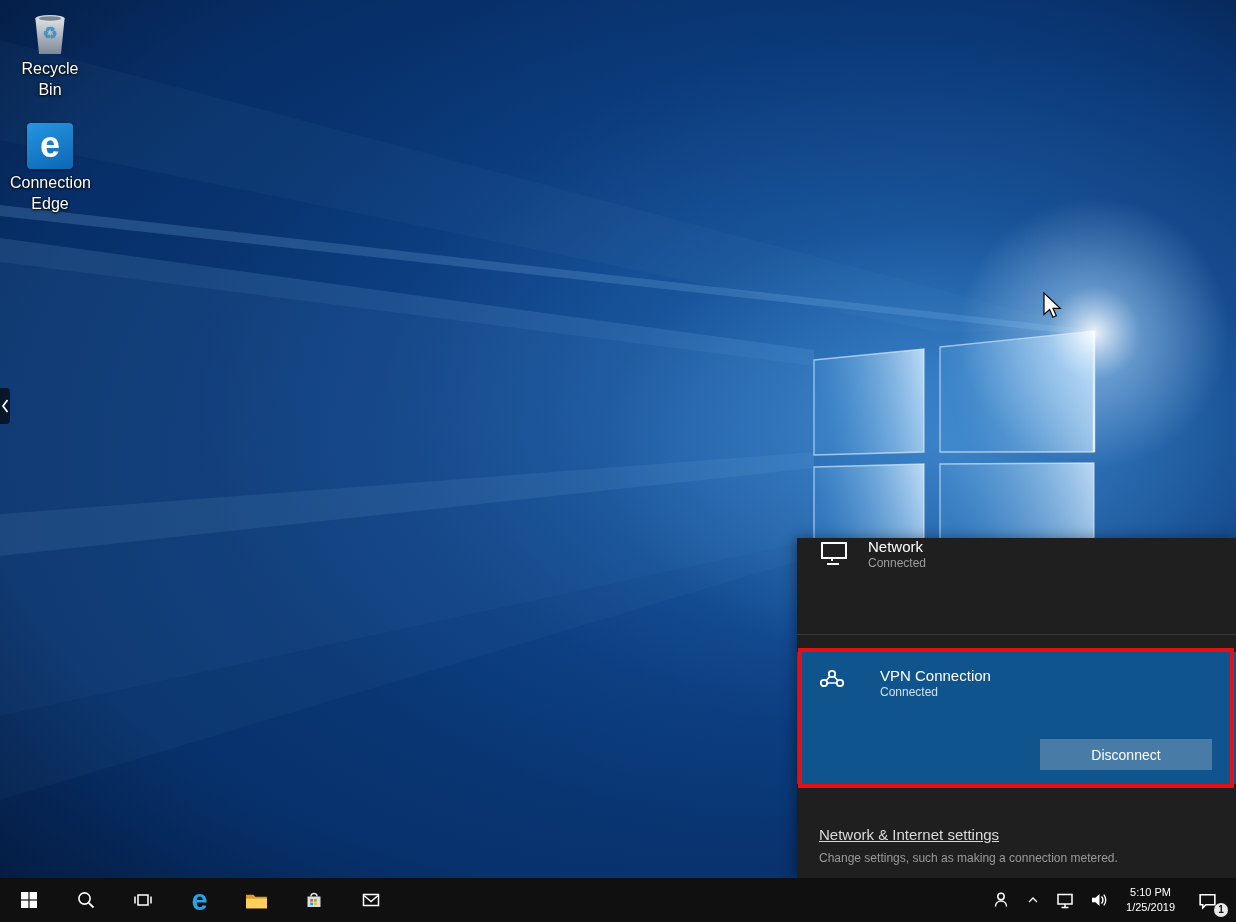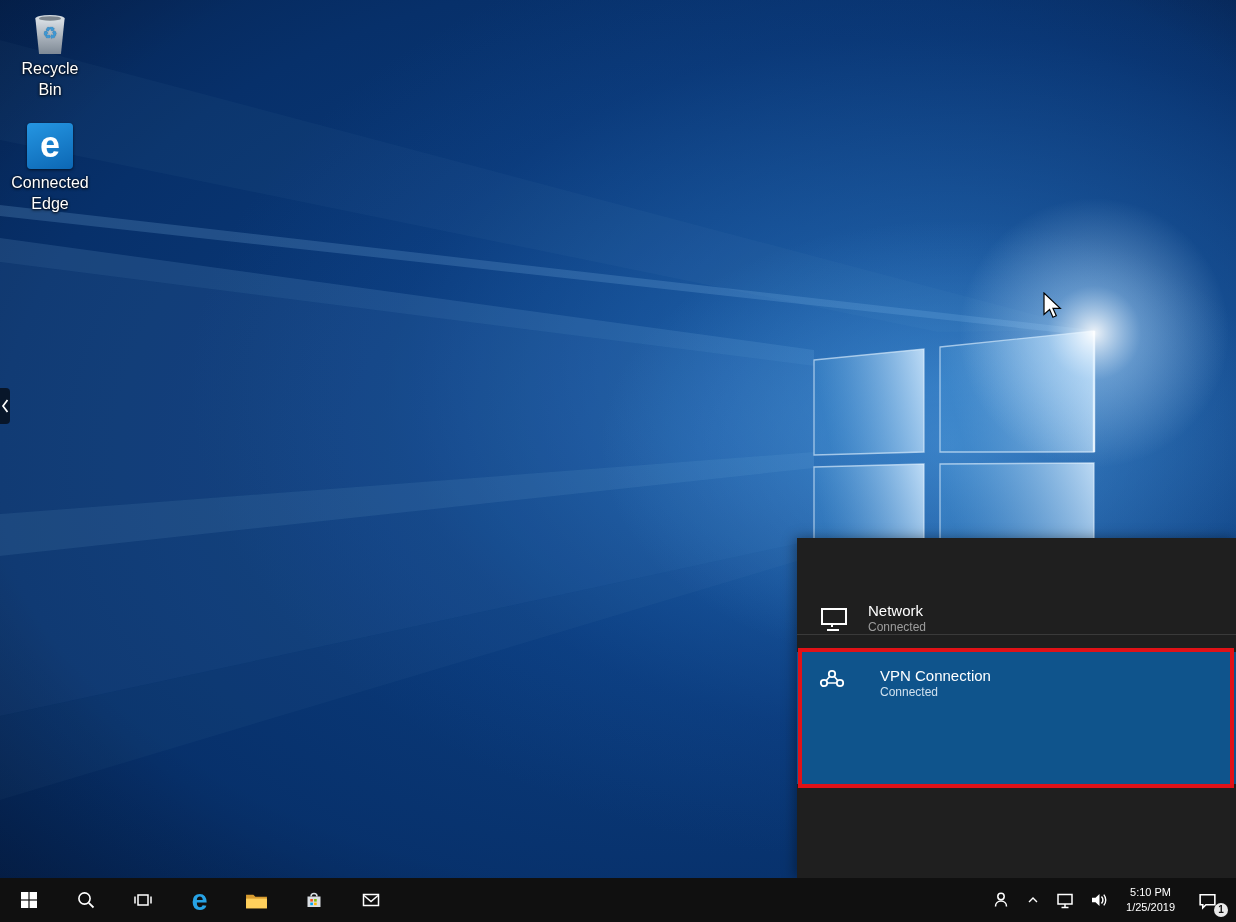--- a/index.html
+++ b/index.html
@@ -56,21 +56,21 @@
   }
 
   
   .flyout {
     position:absolute; left:797px; top:538px; right:0; bottom:44px;
     background:var(--flyout-bg,#1f1f1f); z-index:10;
     color:#fff; box-shadow:-2px 0 12px rgba(0,0,0,.4);
   }
   .net-row {
     position:absolute; left:0; right:0; top:0; height:97px;
-    display:flex; align-items:flex-end; gap:17px; padding:0 0 0 22px;
+    display:flex; align-items:flex-start; gap:17px; padding:0 0 0 22px;
     border-bottom:1px solid #3a3a3a; cursor:pointer;
   }
   .row-title  { font-size:15px; color:#fff; }
   .row-status { font-size:12px; color:#9d9d9d; margin-top:1px; }
 
   .vpn-box {
     position:absolute; left:0; right:0; top:114px; height:132px;
     background:var(--accent-blue,#0f548c); cursor:pointer;
   }
   .vpn-row { display:flex; align-items:flex-start; gap:34px; padding:15px 0 0 21px; }
@@ -188,21 +188,21 @@
     </div>
     <div class="icon-label">Recycle Bin</div>
   </div>
 
   <div class="desktop-icon" id="icon-edge">
     <div class="icon-art">
       <div class="edge-tile">
         <span class="edge-letter">e</span>
       </div>
     </div>
-    <div class="icon-label">Connected Edge</div>
+    <div class="icon-label">Connection Edge</div>
   </div>
 
   <div class="edge-handle">
     <svg width="8" height="16" viewBox="0 0 8 16">
       <path d="M6.5 2 L2 8 L6.5 14" stroke="#fff" stroke-width="1.7" fill="none"></path>
     </svg>
   </div>
 
   <div class="flyout">
 
@@ -224,24 +224,29 @@
           <circle cx="6" cy="16" r="3.2" fill="none" stroke="#fff" stroke-width="1.8"></circle>
           <circle cx="22" cy="16" r="3.2" fill="none" stroke="#fff" stroke-width="1.8"></circle>
           <circle cx="14" cy="7" r="3.2" fill="none" stroke="#fff" stroke-width="1.8"></circle>
           <path d="M8.3 13.6 L11.7 9.6 M16.3 9.6 L19.7 13.6 M9.2 16 H18.8" stroke="#fff" stroke-width="1.6" fill="none"></path>
         </svg>
         <div>
           <div class="row-title">VPN Connection</div>
           <div class="row-status">Connected</div>
         </div>
       </div>
+      <button class="disconnect-btn">Disconnect</button>
     </div>
 
     <div class="red-box"></div>
 
+    <div class="settings-block">
+      <a class="settings-link">Network &amp; Internet settings</a>
+      <div class="settings-hint">Change settings, such as making a connection metered.</div>
+    </div>
   </div>
 
   <div class="taskbar">
     <div class="tb-left">
 
       <button class="tb-btn">
         <svg width="20" height="20" viewBox="0 0 20 20">
           <rect x="2" y="2" width="7.4" height="7.4" fill="#fff"></rect>
           <rect x="10.6" y="2" width="7.4" height="7.4" fill="#fff"></rect>
           <rect x="2" y="10.6" width="7.4" height="7.4" fill="#fff"></rect>

